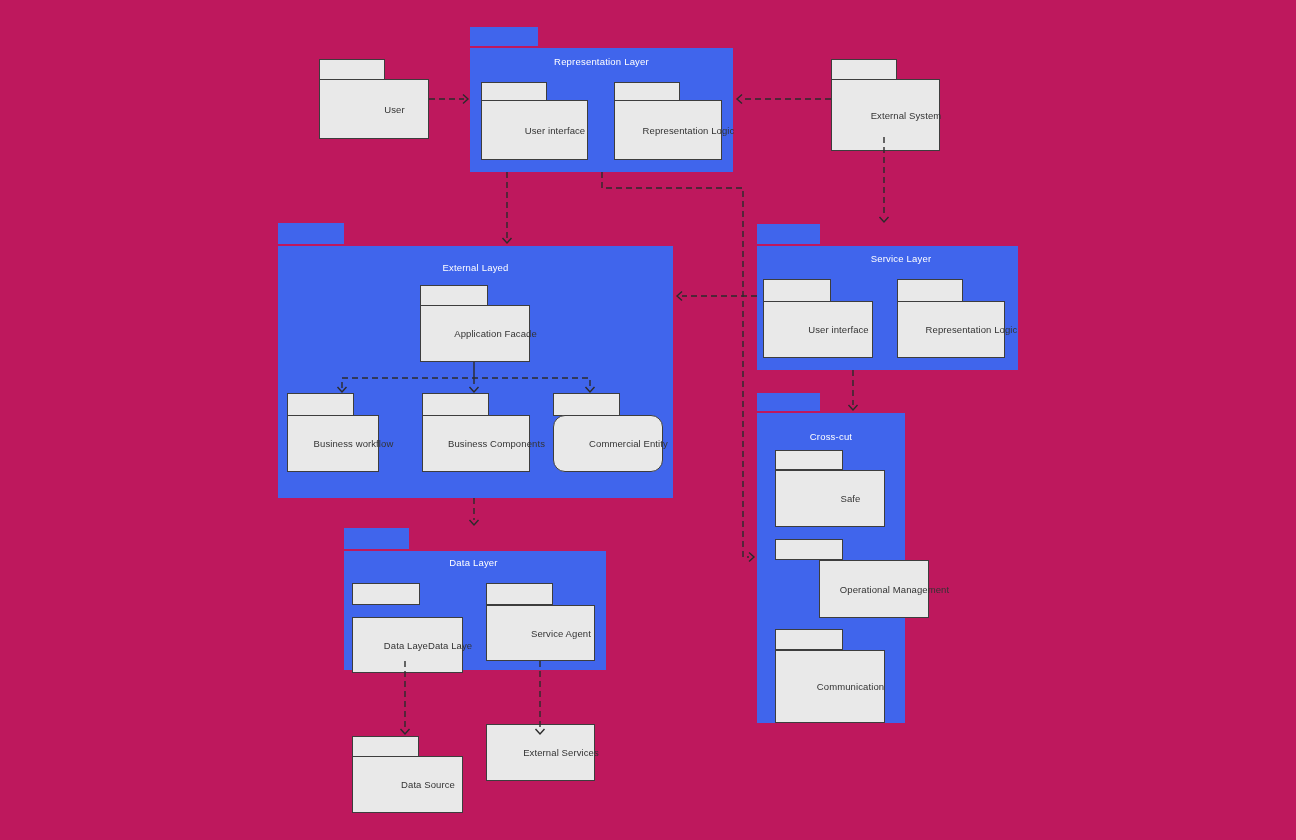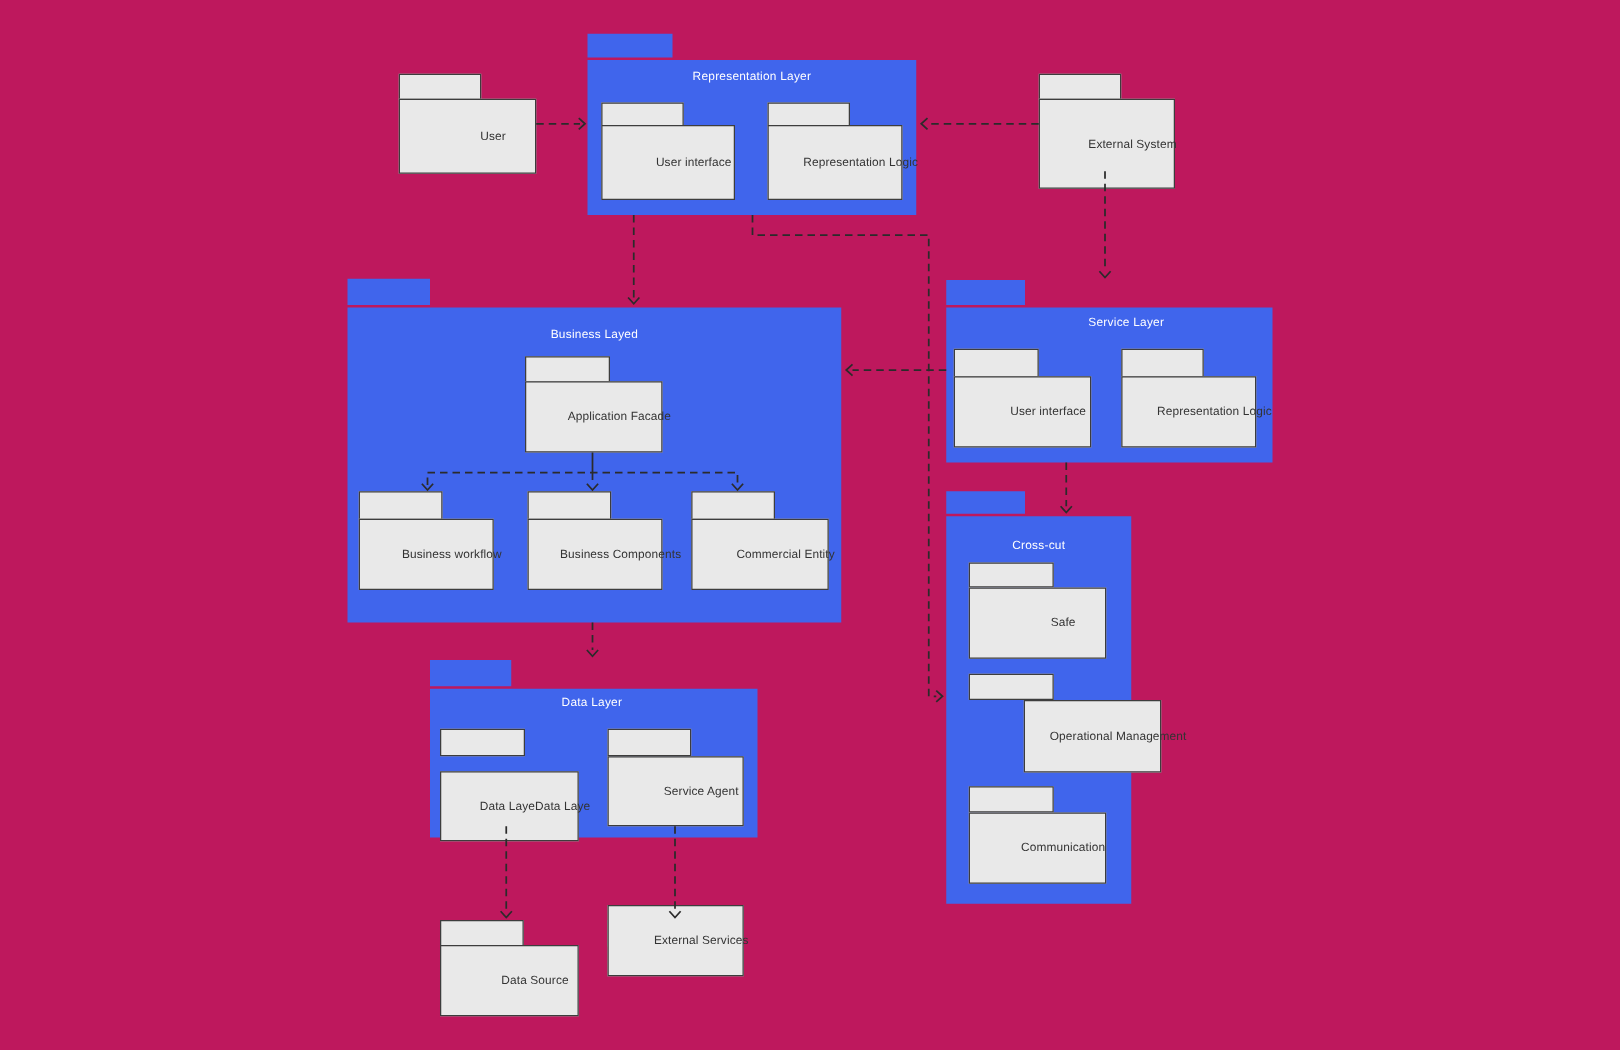--- a/index.html
+++ b/index.html
@@ -31,21 +31,21 @@
 
   <div>
     <div class="tab blue" style="left:470px;top:27px;width:68px;height:19px;"></div>
     <div class="pbody blue" style="left:470px;top:48px;width:263px;height:124px;"></div>
     <div class="blue-title" style="left:470px;top:56px;width:263px;">Representation Layer</div>
   </div>
 
   <div>
     <div class="tab blue" style="left:278px;top:223px;width:66px;height:21px;"></div>
     <div class="pbody blue" style="left:278px;top:246px;width:395px;height:252px;"></div>
-    <div class="blue-title" style="left:278px;top:262px;width:395px;">Business Layed</div>
+    <div class="blue-title" style="left:278px;top:262px;width:395px;">External Layed</div>
   </div>
 
   <div>
     <div class="tab blue" style="left:757px;top:224px;width:63px;height:20px;"></div>
     <div class="pbody blue" style="left:757px;top:246px;width:261px;height:124px;"></div>
     <div class="blue-title" style="left:757px;top:253px;width:288px;">Service Layer</div>
   </div>
 
   <div>
     <div class="tab blue" style="left:757px;top:393px;width:63px;height:18px;"></div>
@@ -103,35 +103,35 @@
 
   <div>
     <div class="tab gray" style="left:420px;top:285px;width:68px;height:21px;"></div>
     <div class="pbody gray lbl" style="left:420px;top:305px;width:110px;height:57px;">
       <span>Application Facade</span>
     </div>
   </div>
 
   <div>
     <div class="tab gray" style="left:287px;top:393px;width:67px;height:23px;"></div>
-    <div class="pbody gray lbl" style="left:287px;top:415px;width:108px;height:57px;">
+    <div class="pbody gray lbl" style="left:287px;top:415px;width:92px;height:57px;">
       <span>Business workflow</span>
     </div>
   </div>
 
   <div>
     <div class="tab gray" style="left:422px;top:393px;width:67px;height:23px;"></div>
     <div class="pbody gray lbl" style="left:422px;top:415px;width:108px;height:57px;">
       <span>Business Components</span>
     </div>
   </div>
 
   <div>
     <div class="tab gray" style="left:553px;top:393px;width:67px;height:23px;"></div>
-    <div class="pbody gray lbl" style="left:553px;top:415px;width:110px;height:57px;">
+    <div class="pbody gray lbl" style="left:553px;top:415px;width:110px;height:57px;border-radius:12px;">
       <span>Commercial Entity</span>
     </div>
   </div>
 
   <div>
     <div class="tab gray" style="left:763px;top:279px;width:68px;height:23px;"></div>
     <div class="pbody gray lbl" style="left:763px;top:301px;width:110px;height:57px;">
       <span>User interface</span>
     </div>
   </div>
@@ -152,21 +152,21 @@
 
   <div>
     <div class="tab gray" style="left:775px;top:539px;width:68px;height:21px;"></div>
     <div class="pbody gray lbl" style="left:775px;top:560px;width:110px;height:58px;margin-left:44px;">
       <span>Operational Management</span>
     </div>
   </div>
 
   <div>
     <div class="tab gray" style="left:775px;top:629px;width:68px;height:21px;"></div>
-    <div class="pbody gray lbl" style="left:775px;top:650px;width:110px;height:57px;">
+    <div class="pbody gray lbl" style="left:775px;top:650px;width:110px;height:73px;">
       <span>Communication</span>
     </div>
   </div>
 
   <div>
     <div class="tab gray" style="left:352px;top:583px;width:68px;height:22px;"></div>
     <div class="pbody gray lbl" style="left:352px;top:605px;width:111px;height:56px;margin-top:12px;">
       <span>Data LayeData Laye</span>
     </div>
   </div>

